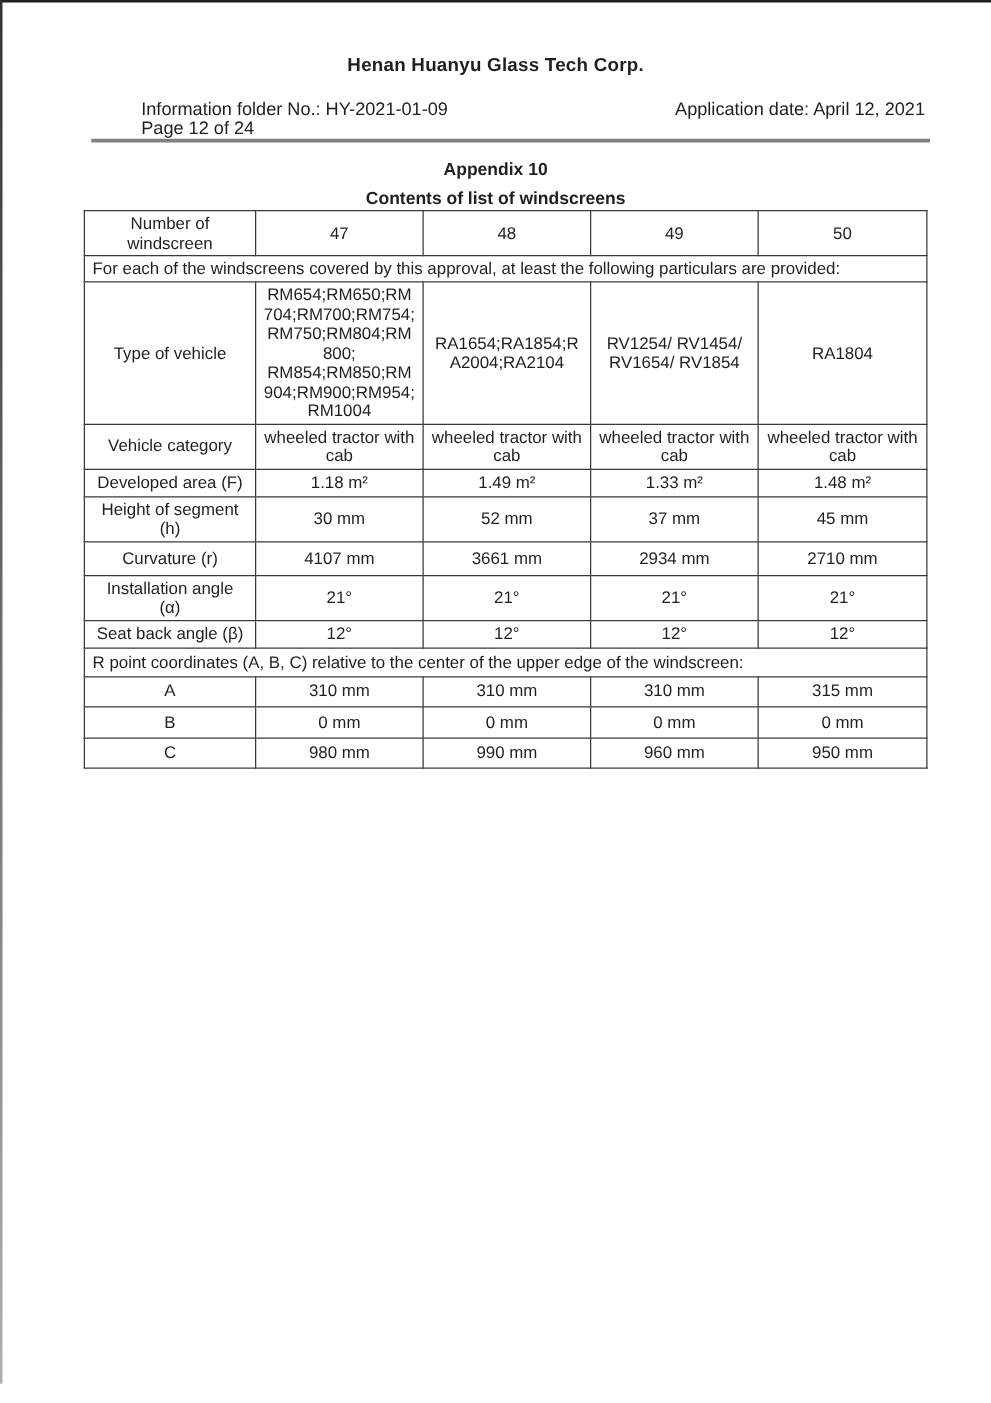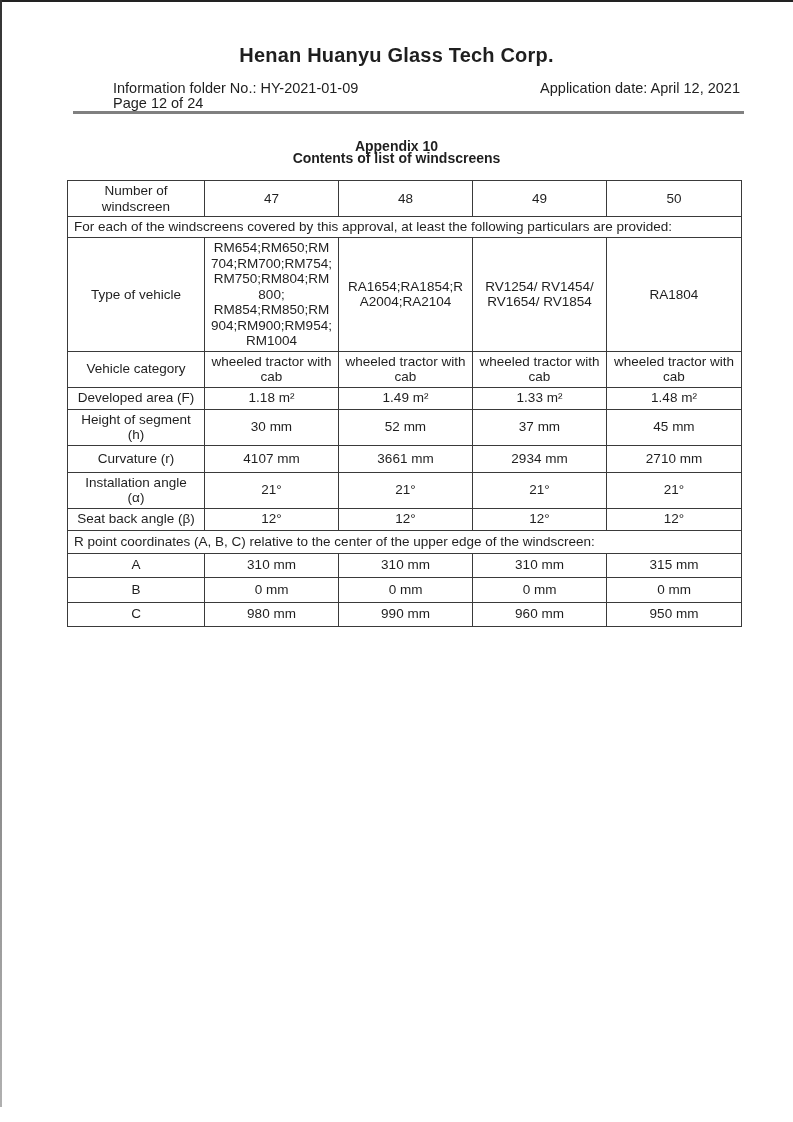--- a/index.html
+++ b/index.html
@@ -8,42 +8,42 @@
     width:793px;height:1122px;
     background:#ffffff;
     font-family:"Liberation Sans", sans-serif;
     color:#1f1f1f;
     overflow:hidden;
   }
   .edge-top{position:absolute;top:0;left:0;width:793px;height:2px;background:#222;}
   .edge-left{position:absolute;top:0;left:0;width:2px;height:1107px;background:linear-gradient(#333,#b0b0b0);}
   .company{
     position:absolute;top:44px;left:0;width:793px;
-    text-align:center;font-weight:bold;font-size:20px;letter-spacing:0.2px;
+    text-align:center;font-weight:bold;font-size:15px;letter-spacing:0.2px;
   }
   .meta-line1{
     position:absolute;top:81px;left:113px;right:53px;
     font-size:14.5px;line-height:15px;
     display:flex;justify-content:space-between;align-items:flex-end;
   }
   .meta-line2{
     position:absolute;top:96px;left:113px;right:53px;
     font-size:14.5px;line-height:15px;text-align:left;
   }
   .rule{position:absolute;top:111px;left:73px;width:671px;height:3px;background:#808080;}
   .appendix{
-    position:absolute;top:138px;left:0;width:793px;
+    position:absolute;top:127px;left:0;width:793px;
     text-align:center;font-weight:bold;font-size:14px;
   }
   .subtitle{
     position:absolute;top:150px;left:0;width:793px;
     text-align:center;font-weight:bold;font-size:14px;
   }
   table.ws{
-    position:absolute;top:180px;left:67px;
+    position:absolute;top:168px;left:67px;
     width:674px;border-collapse:collapse;table-layout:fixed;
   }
   table.ws td{
     border:1px solid #3a3a3a;
     font-size:13.5px;line-height:15.5px;
     text-align:center;vertical-align:middle;
     padding:2px 3px;
     white-space:pre-line;
     overflow:hidden;
   }

